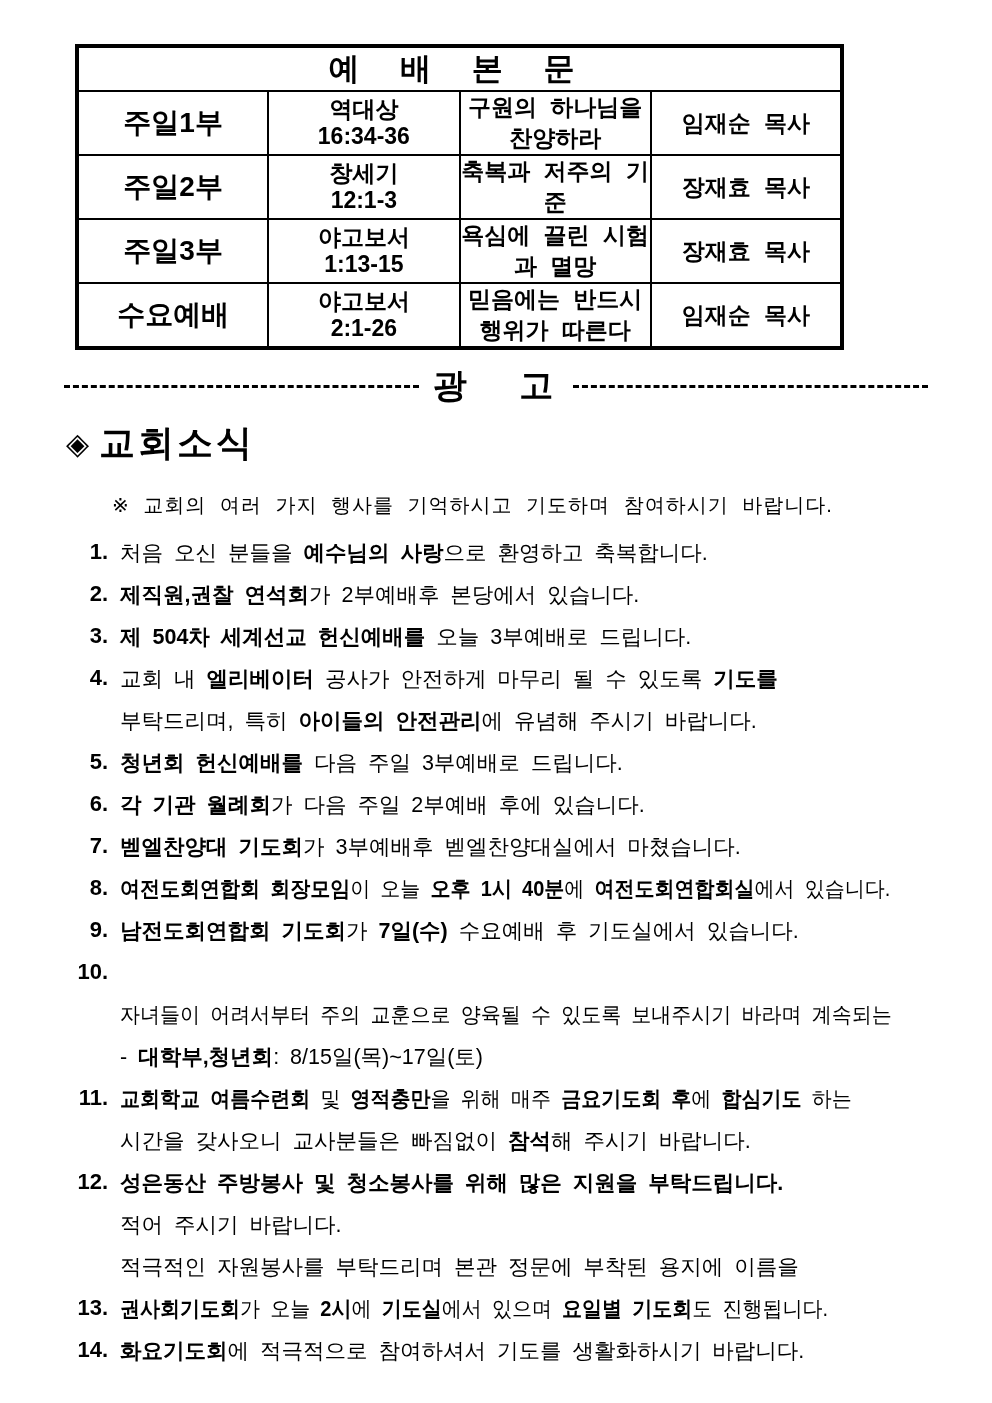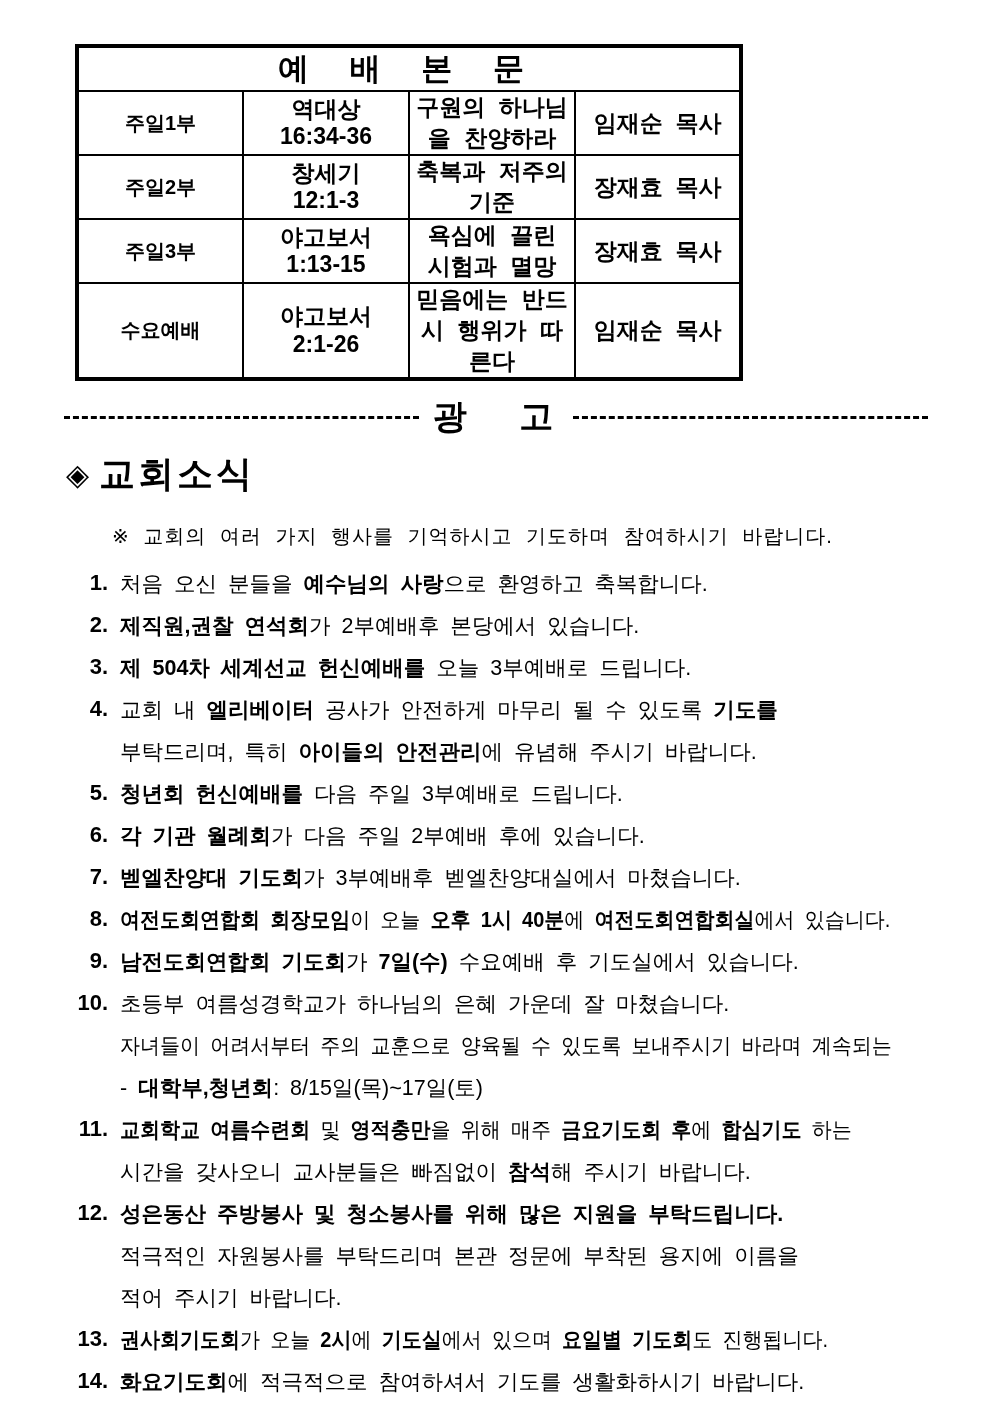--- a/index.html
+++ b/index.html
@@ -2,32 +2,32 @@
 <html><head>
 <meta charset="utf-8">
 <style>
   html,body{margin:0;padding:0;background:#ffffff;}
   .page{
     position:relative;width:992px;height:1403px;background:#ffffff;color:#000;
     font-family:"Liberation Sans","DejaVu Sans",sans-serif;overflow:hidden;
   }
   
   table.worship{
-    border-collapse:collapse;margin:44px 0 0 75px;width:668px;table-layout:fixed;
+    border-collapse:collapse;margin:44px 0 0 75px;width:769px;table-layout:fixed;
     border:4px solid #000;
   }
   table.worship th,table.worship td{
     border:2px solid #000;text-align:center;vertical-align:middle;
     font-weight:bold;padding:0;
   }
   th.tbl-title{height:40px;font-size:31px;letter-spacing:16px;}
-  td.c-service{width:128px;font-size:20px;}
+  td.c-service{width:128px;font-size:28px;}
   td.c-scripture{width:158px;font-size:23px;line-height:1.18;}
   td.c-sermon{width:368px;font-size:23px;word-spacing:7px;}
-  td.c-preacher{width:169px;font-size:23px;word-spacing:7px;font-family:Liberation Serif, serif;}
+  td.c-preacher{width:169px;font-size:23px;word-spacing:7px;}
   tr.data-row{height:60px;}
   
   .divider{display:flex;align-items:center;margin:13px 64px 0 64px;text-align:right;}
   .dash{flex:1;height:0;border-top:3px dashed #000;}
   .divider-label{font-size:34px;font-weight:bold;padding:0 14px;letter-spacing:6px;white-space:pre;}
   
   .sec-head{display:flex;align-items:center;margin:10px 0 0 66px;
     font-family:"DejaVu Serif","Liberation Serif",serif;font-weight:bold;}
   .sec-icon{font-size:30px;margin-right:10px;}
   .sec-title{font-size:36px;letter-spacing:3px;}
@@ -128,21 +128,20 @@
       <div class="ann-line">
         <span class="ann-num b">8.</span>
         <span class="ann-content cond"><span class="b">여전도회연합회 회장모임</span><span>이 오늘 </span><span class="b">오후 1시 40분</span><span>에 </span><span class="b">여전도회연합회실</span><span>에서 있습니다.</span></span>
       </div>
       <div class="ann-line">
         <span class="ann-num b">9.</span>
         <span class="ann-content"><span class="b">남전도회연합회 기도회</span><span>가 </span><span class="b">7일(수)</span><span> 수요예배 후 기도실에서 있습니다.</span></span>
       </div>
       <div class="ann-line">
         <span class="ann-num b">10.</span>
-        <span class="ann-content"><span>초등부 여름성경학교가 하나님의 은혜 가운데 잘 마쳤습니다.</span></span>
       </div>
       <div class="ann-line">
         <span class="ann-num b"></span>
         <span class="ann-content cond"><span>자녀들이 어려서부터 주의 교훈으로 양육될 수 있도록 보내주시기 바라며 계속되는</span></span>
       </div>
       <div class="ann-line">
         <span class="ann-num b"></span>
         <span class="ann-content"><span>- </span><span class="b">대학부,청년회</span><span>: 8/15일(목)~17일(토)</span></span>
       </div>
       <div class="ann-line">
@@ -152,25 +151,25 @@
       <div class="ann-line">
         <span class="ann-num b"></span>
         <span class="ann-content"><span>시간을 갖사오니 교사분들은 빠짐없이 </span><span class="b">참석</span><span>해 주시기 바랍니다.</span></span>
       </div>
       <div class="ann-line">
         <span class="ann-num b">12.</span>
         <span class="ann-content"><span class="b">성은동산 주방봉사 및 청소봉사를 위해 많은 지원을 부탁드립니다.</span></span>
       </div>
       <div class="ann-line">
         <span class="ann-num b"></span>
-        <span class="ann-content"><span>적극적인 자원봉사를 부탁드리며 본관 정문에 부착된 용지에 이름을</span></span>
+        <span class="ann-content"><span>적어 주시기 바랍니다.</span></span>
       </div>
       <div class="ann-line">
         <span class="ann-num b"></span>
-        <span class="ann-content"><span>적어 주시기 바랍니다.</span></span>
+        <span class="ann-content"><span>적극적인 자원봉사를 부탁드리며 본관 정문에 부착된 용지에 이름을</span></span>
       </div>
       <div class="ann-line">
         <span class="ann-num b">13.</span>
         <span class="ann-content cond"><span class="b">권사회기도회</span><span>가 오늘 </span><span class="b">2시</span><span>에 </span><span class="b">기도실</span><span>에서 있으며 </span><span class="b">요일별 기도회</span><span>도 진행됩니다.</span></span>
       </div>
       <div class="ann-line">
         <span class="ann-num b">14.</span>
         <span class="ann-content"><span class="b">화요기도회</span><span>에 적극적으로 참여하셔서 기도를 생활화하시기 바랍니다.</span></span>
       </div>
     </div>

